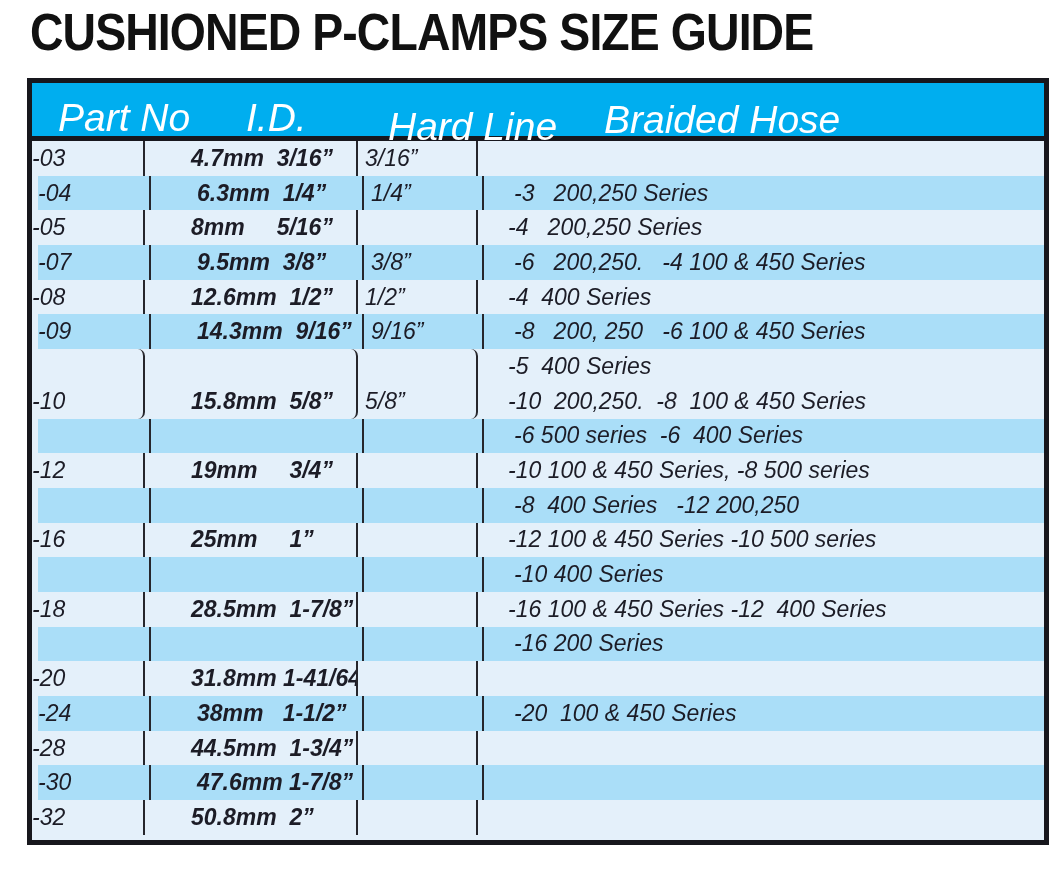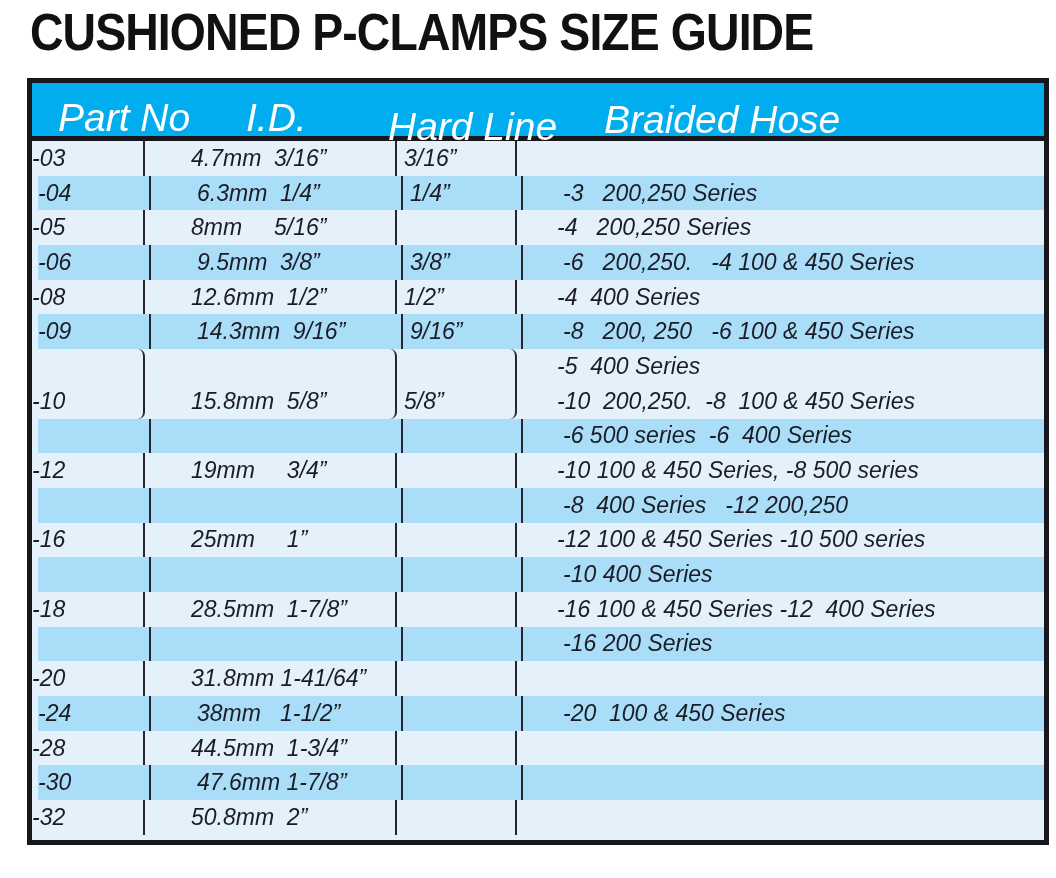--- a/index.html
+++ b/index.html
@@ -48,23 +48,23 @@
   .cell{
     display:flex;flex-direction:column;justify-content:center;
     font-style:italic;font-size:23px;color:var(--text);
     white-space:pre;overflow:hidden;
   }
   .row.tall .cell{justify-content:flex-end;border-radius:7px;}
   .cell .line{
     height:var(--unit);display:flex;align-items:center;white-space:pre;
   }
   .cell.part{width:113px;border-right:2px solid var(--divider);padding-left:0;}
-  .cell.id{width:252px;border-right:2px solid var(--divider);padding-left:46px;}
+  .cell.id{width:213px;border-right:2px solid var(--divider);padding-left:46px;font-weight:bold;}
   .cell.hard{width:120px;border-right:2px solid var(--divider);padding-left:7px;}
-  .cell.braided{flex:1;padding-left:40px;}
+  .cell.braided{flex:1;padding-left:30px;}
 </style>
 </head>
 <body>
 
 <h1 class="title">CUSHIONED P-CLAMPS SIZE GUIDE</h1>
 
 <div class="size-table">
   <div class="thead">
     <span class="col-h h-part">Part No</span>
     <span class="col-h h-id">I.D.</span>
@@ -84,21 +84,21 @@
         <div class="cell hard"><div class="line">1/4”</div></div>
         <div class="cell braided"><div class="line">-3   200,250 Series</div></div>
       </div>
       <div class="row light">
         <div class="cell part"><div class="line">-05</div></div>
         <div class="cell id"><div class="line">8mm     5/16”</div></div>
         <div class="cell hard"><div class="line"></div></div>
         <div class="cell braided"><div class="line">-4   200,250 Series</div></div>
       </div>
       <div class="row dark">
-        <div class="cell part"><div class="line">-06</div></div>
+        <div class="cell part"><div class="line">-07</div></div>
         <div class="cell id"><div class="line">9.5mm  3/8”</div></div>
         <div class="cell hard"><div class="line">3/8”</div></div>
         <div class="cell braided"><div class="line">-6   200,250.   -4 100 &amp; 450 Series</div></div>
       </div>
       <div class="row light">
         <div class="cell part"><div class="line">-08</div></div>
         <div class="cell id"><div class="line">12.6mm  1/2”</div></div>
         <div class="cell hard"><div class="line">1/2”</div></div>
         <div class="cell braided"><div class="line">-4  400 Series</div></div>
       </div>

